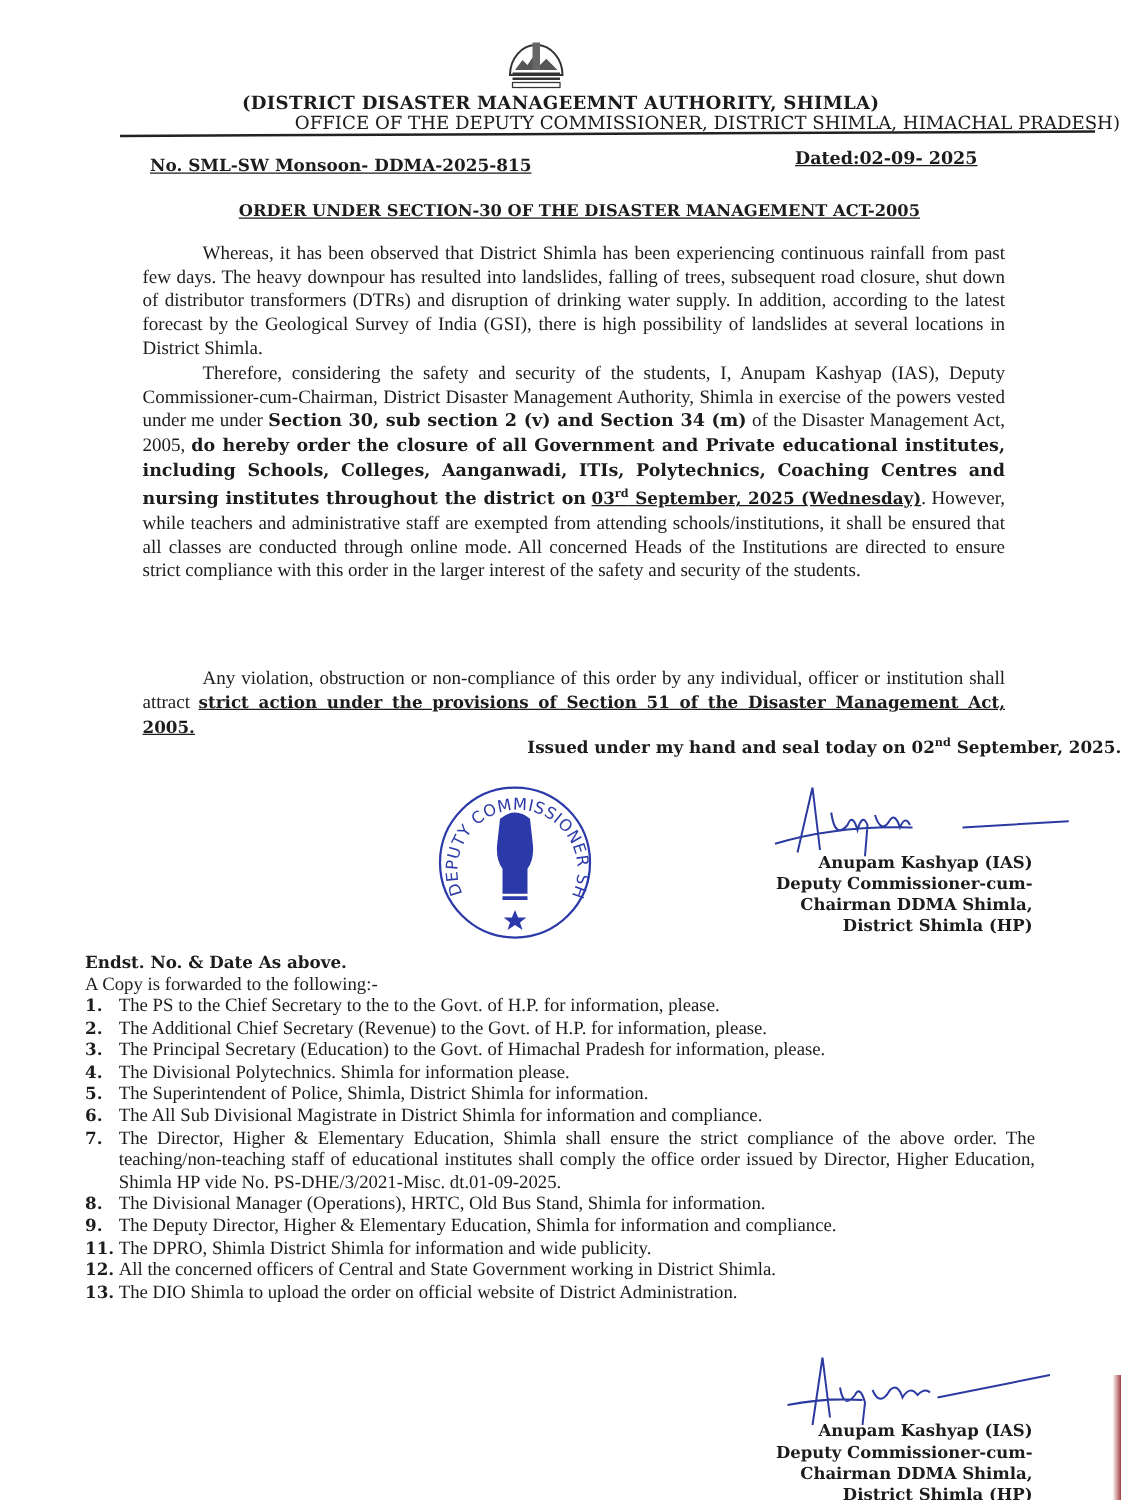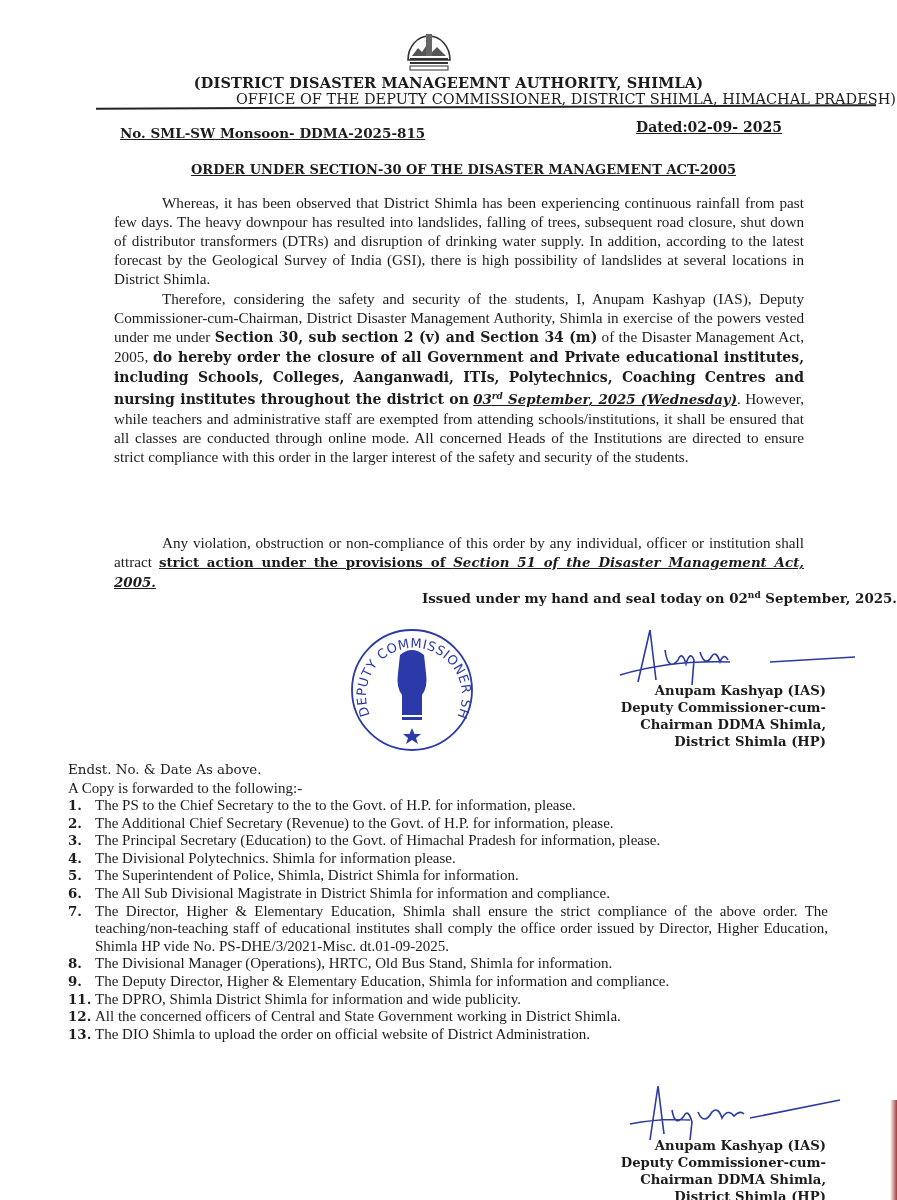--- a/index.html
+++ b/index.html
@@ -12,31 +12,31 @@
   .rule { left: 96px; top: 106px; width: 780px; height: 2px; background: #222; transform: rotate(-0.25deg); }
   .refno { left: 120px; top: 125px; font-size: 13.5px; font-weight: bold; text-decoration: underline; }
   .dated { left: 636px; top: 119px; font-size: 14px; font-weight: bold; text-decoration: underline; }
   .title { left: 0; width: 897px; top: 162px; text-align: center; font-size: 13px; font-weight: bold; text-decoration: underline; padding-left: 30px; box-sizing: border-box; }
   .body-text { left: 114px; width: 690px; font-family: "Liberation Serif", serif; font-size: 15.2px; line-height: 19px; text-align: justify; }
   .p1 { top: 193px; }
   .p2 { top: 289px; }
   .p3 { top: 533px; }
   .indent { display: inline-block; width: 48px; }
   .b { font-weight: bold; font-family: "DejaVu Serif", serif; font-size: 14px; }
-  .bi { font-weight: bold; font-style: italic; text-decoration: underline; font-family: "DejaVu Serif", serif; font-size: 13.4px; }
+  .bi { font-weight: bold; text-decoration: underline; font-family: "DejaVu Serif", serif; font-size: 13.4px; }
   .u { text-decoration: underline; font-weight: bold; font-family: "DejaVu Serif", serif; font-size: 13.4px; }
   .issued { left: 0; width: 897px; top: 590px; text-align: right; font-size: 13.4px; font-weight: bold; padding-left: 80px; box-sizing: border-box; }
   sup { font-size: 9px; }
   .seal { left: 350px; top: 625px; width: 125px; height: 130px; }
   .sig1 { left: 610px; top: 620px; width: 250px; height: 70px; }
   .sign-block { text-align: right; font-family: "DejaVu Serif", serif; font-weight: bold; font-size: 13.2px; line-height: 17px; }
   .sb1 { left: 560px; width: 266px; top: 682px; }
   .sb2 { left: 560px; width: 266px; top: 1137px; }
   .sig2 { left: 620px; top: 1082px; width: 230px; height: 60px; }
-  .endst { left: 68px; top: 762px; font-family: "DejaVu Serif", serif; font-weight: normal; font-size: 13.4px; }
+  .endst { left: 68px; top: 762px; font-family: "DejaVu Serif", serif; font-weight: bold; font-size: 13.4px; }
   .copy { left: 68px; top: 780px; font-family: "Liberation Serif", serif; font-size: 15px; }
   .list { left: 68px; top: 797px; width: 760px; font-family: "Liberation Serif", serif; font-size: 15px; line-height: 17.6px; margin: 0; padding: 0; list-style: none; }
   .list li { display: flex; }
   .list .num { font-family: "DejaVu Serif", serif; font-weight: bold; font-size: 13.4px; width: 27px; flex: 0 0 27px; }
   .list .txt { flex: 1; text-align: justify; }
   .scan-edge { left: 890px; top: 1100px; width: 7px; height: 100px; background: linear-gradient(90deg, #fff, #a23a3a); }
 </style>
 </head>
 <body>
 

